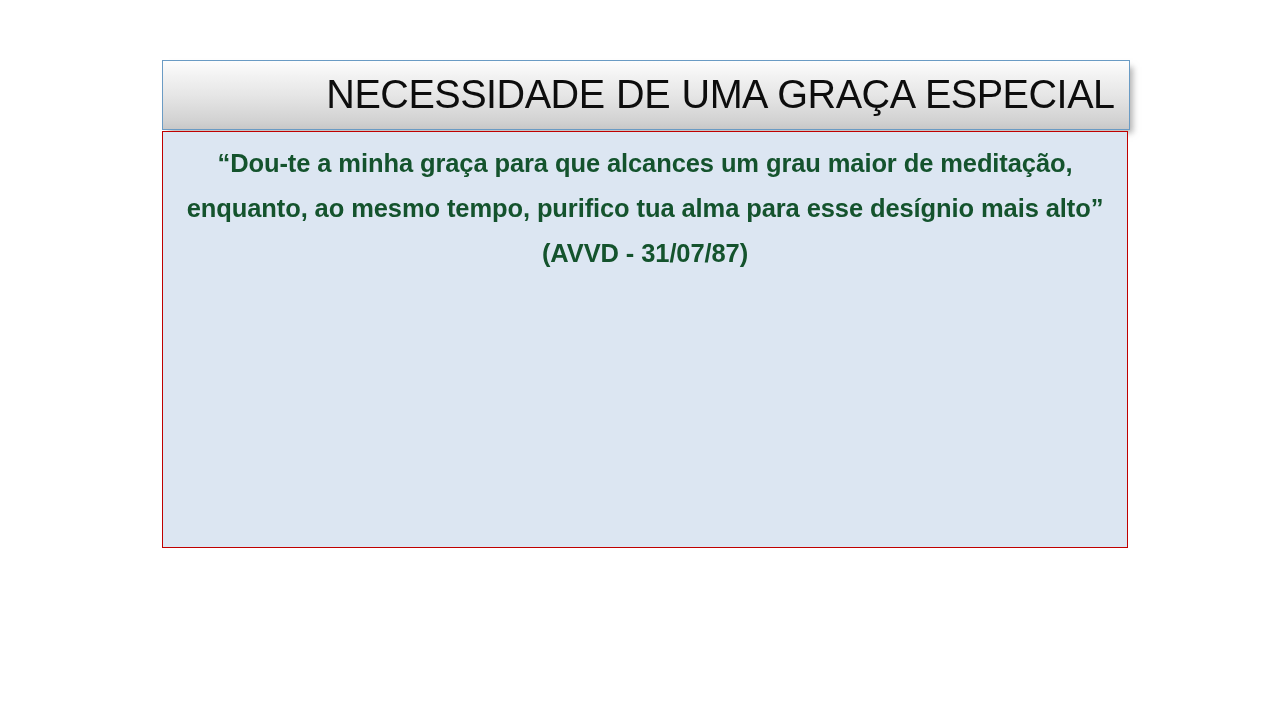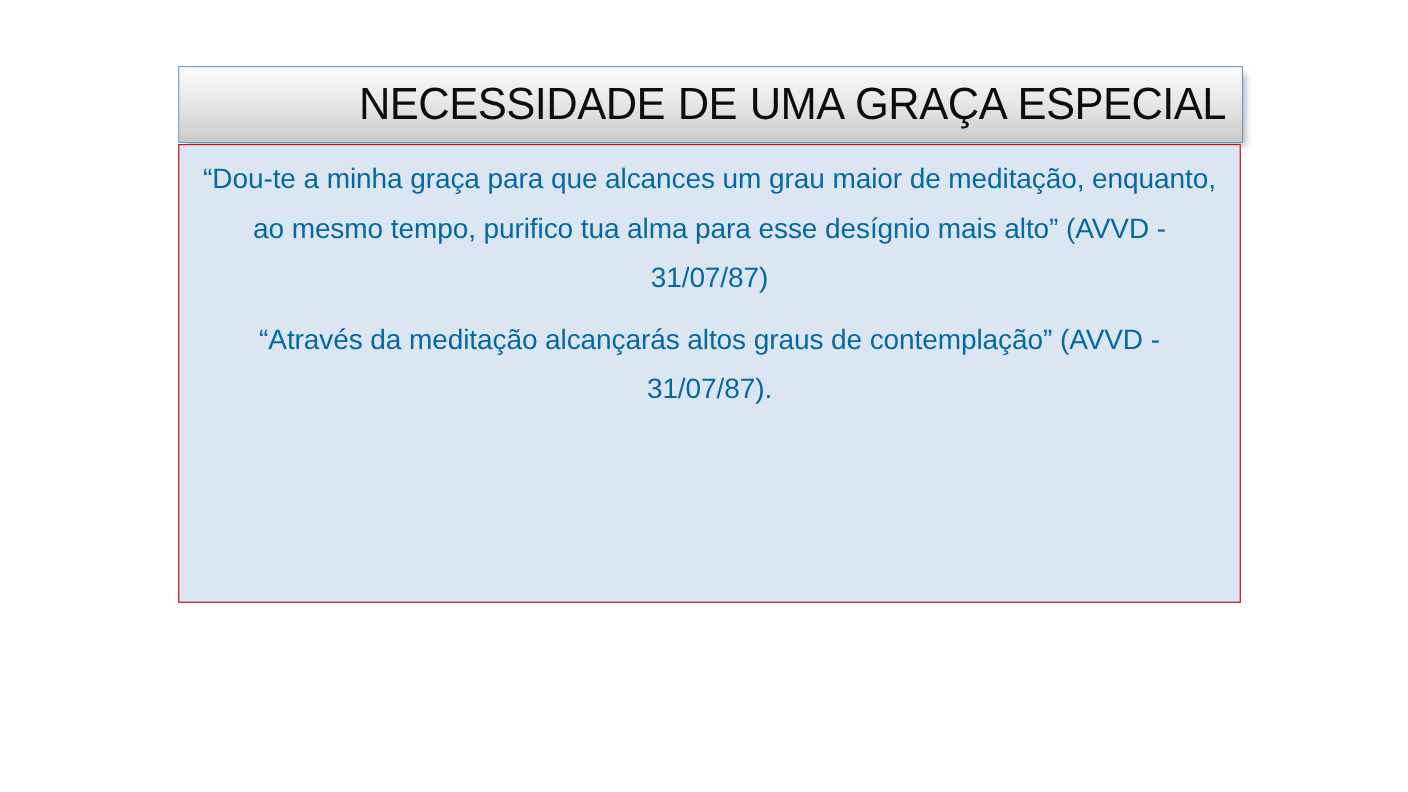--- a/index.html
+++ b/index.html
@@ -68,37 +68,36 @@
     box-sizing: border-box;
     border: 1.6px solid #c00000;
     background: #dce6f2;
     padding: 9px 14px 0 14px;
   }
 
   .para {
     margin: 0;
     font-family: "Liberation Sans", sans-serif;
     font-size: 25.5px;
-    font-weight: 400;
-    color: #0369a1;
+    font-weight: 700;
+    color: #14532d;
     text-align: center;
     line-height: 45px;
     letter-spacing: -0.1px;
   }
   .para + .para {
     margin-top: 11px;
   }
 </style>
 </head>
 <body>
 
 <div id="slide">
 
   <div id="title-box">
     <div id="title-text">NECESSIDADE DE UMA GRAÇA ESPECIAL</div>
   </div>
 
   <div id="body-box">
     <p class="para">“Dou-te a minha graça para que alcances um grau maior de meditação, enquanto, ao mesmo tempo, purifico tua alma para esse desígnio mais alto” (AVVD - 31/07/87)</p>
-    <p class="para">“Através da meditação alcançarás altos graus de contemplação” (AVVD - 31/07/87).</p>
   </div>
 
 </div>
 
 </body></html>

